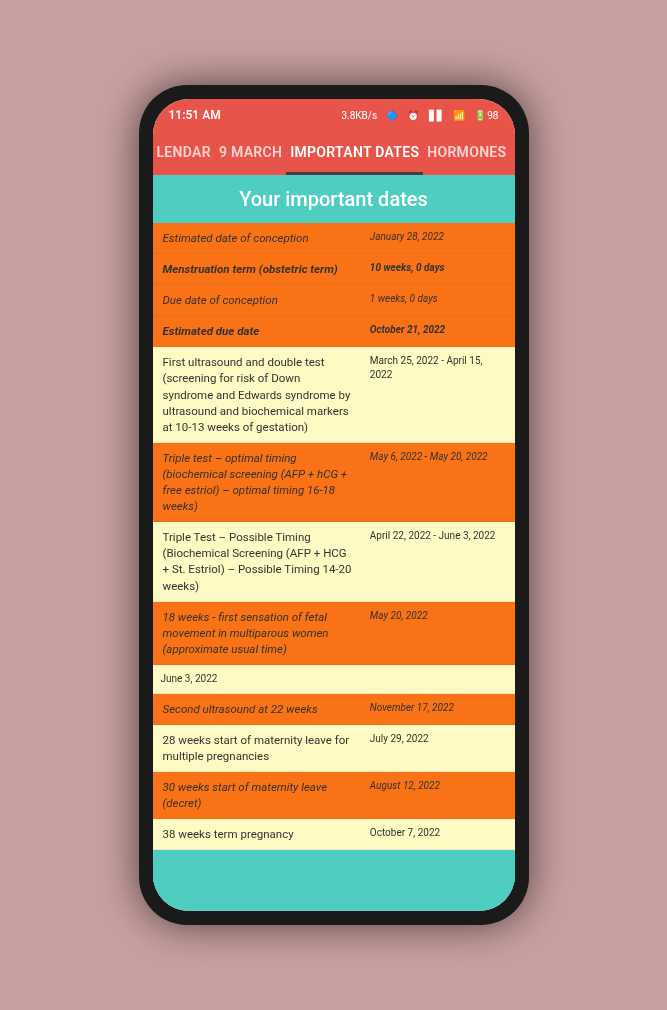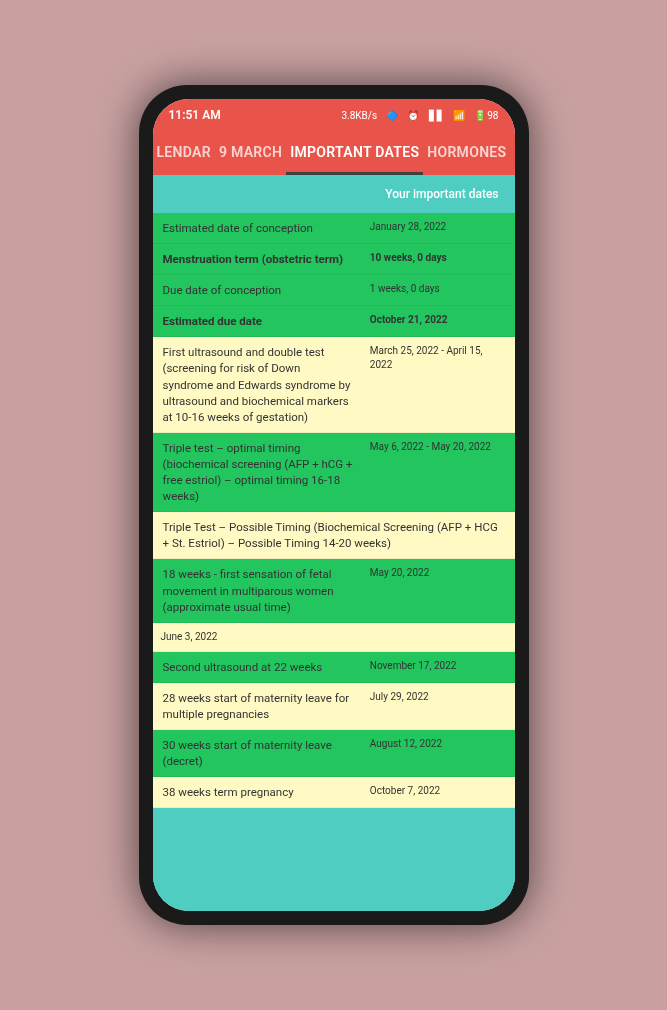--- a/index.html
+++ b/index.html
@@ -95,42 +95,43 @@
       flex: 1;
       background: #4ecdc0;
       display: flex;
       flex-direction: column;
       overflow: hidden;
     }
 
     .page-title {
       background: #4ecdc0;
       color: #fff;
-      text-align: right;
-      font-size: 12px;
+      text-align: center;
+      font-size: 20px;
       font-weight: 500;
       padding: 12px 16px;
       flex-shrink: 0;
     }
 
     .dates-table {
       flex: 1;
       overflow-y: auto;
       background: #4ecdc0;
     }
 
     .dates-table::-webkit-scrollbar { display: none; }
 
     .table-row {
       display: flex;
       border-bottom: 1px solid rgba(0,0,0,0.05);
     }
 
     .table-row.yellow {
-      background: #22c55e;
+      background: #f97316;
+      font-style: italic;
     }
 
     .table-row.light-yellow {
       background: #fff9c4;
     }
 
     .col-label {
       flex: 1.4;
       padding: 7px 8px 7px 10px;
       font-size: 11.5px;
@@ -211,29 +212,30 @@
           </div>
           <div class="table-row yellow">
             <div class="col-label">Due date of conception</div>
             <div class="col-value">1 weeks, 0 days</div>
           </div>
           <div class="table-row yellow">
             <div class="col-label bold">Estimated due date</div>
             <div class="col-value bold">October 21, 2022</div>
           </div>
           <div class="table-row light-yellow">
-            <div class="col-label">First ultrasound and double test (screening for risk of Down syndrome and Edwards syndrome by ultrasound and biochemical markers at 10-16 weeks of gestation)</div>
+            <div class="col-label">First ultrasound and double test (screening for risk of Down syndrome and Edwards syndrome by ultrasound and biochemical markers at 10-13 weeks of gestation)</div>
             <div class="col-value">March 25, 2022 - April 15, 2022</div>
           </div>
           <div class="table-row yellow">
             <div class="col-label">Triple test – optimal timing (biochemical screening (AFP + hCG + free estriol) – optimal timing 16-18 weeks)</div>
             <div class="col-value">May 6, 2022 - May 20, 2022</div>
           </div>
           <div class="table-row light-yellow">
             <div class="col-label">Triple Test – Possible Timing (Biochemical Screening (AFP + HCG + St. Estriol) – Possible Timing 14-20 weeks)</div>
+            <div class="col-value">April 22, 2022 - June 3, 2022</div>
           </div>
           <div class="table-row yellow">
             <div class="col-label">18 weeks - first sensation of fetal movement in multiparous women (approximate usual time)</div>
             <div class="col-value">May 20, 2022</div>
           </div>
           <div class="table-row light-yellow">
             <div class="col-value">June 3, 2022</div>
           </div>
           <div class="table-row yellow">
             <div class="col-label">Second ultrasound at 22 weeks</div>

